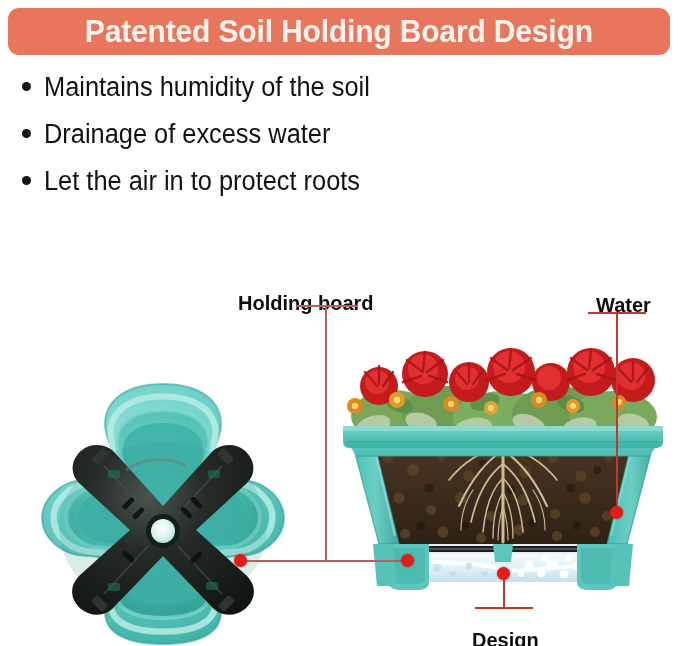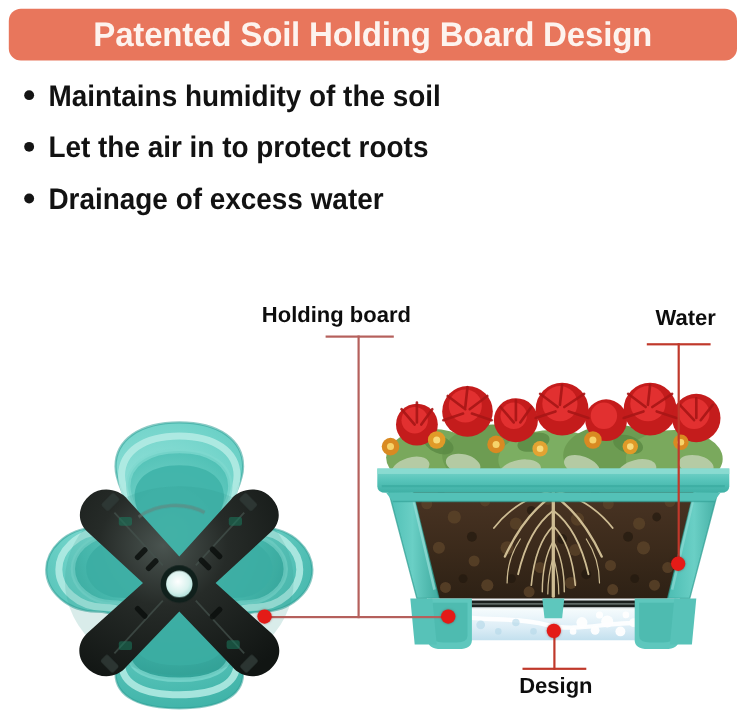--- a/index.html
+++ b/index.html
@@ -42,21 +42,20 @@
   
   .bullets {
     position: absolute;
     left: 22px; top: 72px;
     width: 520px;
   }
   .bullet-row {
     display: flex;
     align-items: baseline;
     height: 47px;
-    font-weight: bold;
   }
   .bullet-dot {
     width: 9px; height: 9px;
     border-radius: 50%;
     background: #141414;
     margin-right: 13px;
     flex: 0 0 auto;
     position: relative;
     top: -5px;
   }
@@ -69,20 +68,21 @@
     transform-origin: left center;
   }
 
   
   .ann-label {
     position: absolute;
     color: #0d0d0d;
     font-size: 20px;
     font-weight: bold;
     white-space: nowrap;
+    margin-top: 16px;
   }
   #label-holding-board { left: 238px; top: 276px; }
   #label-soil          { left: 596px; top: 278px; }
   #label-water         { left: 472px; top: 613px; }
 
   
   .conn {
     position: absolute;
     background: #c0392b;
   }
@@ -126,25 +126,25 @@
     <div class="banner-title">Patented Soil Holding Board Design</div>
   </div>
 
   <div class="bullets">
     <div class="bullet-row">
       <span class="bullet-dot"></span>
       <span class="bullet-text">Maintains humidity of the soil</span>
     </div>
     <div class="bullet-row">
       <span class="bullet-dot"></span>
-      <span class="bullet-text">Let the air in to protect roots</span>
+      <span class="bullet-text">Drainage of excess water</span>
     </div>
     <div class="bullet-row">
       <span class="bullet-dot"></span>
-      <span class="bullet-text">Drainage of excess water</span>
+      <span class="bullet-text">Let the air in to protect roots</span>
     </div>
   </div>
 
   <div id="left-product">
     <svg class="clover" viewBox="0 0 310 268" xmlns="http://www.w3.org/2000/svg">
       <defs>
         <radialGradient id="shellG" cx="42%" cy="32%" r="78%">
           <stop offset="0%" stop-color="#a2e7e0"></stop>
           <stop offset="45%" stop-color="#6ed2c8"></stop>
           <stop offset="100%" stop-color="#35aca1"></stop>

